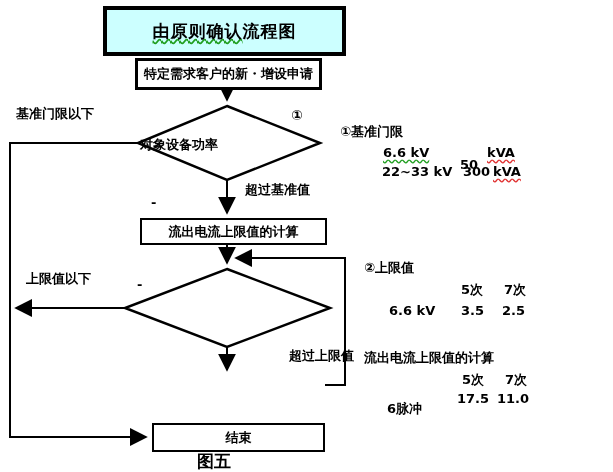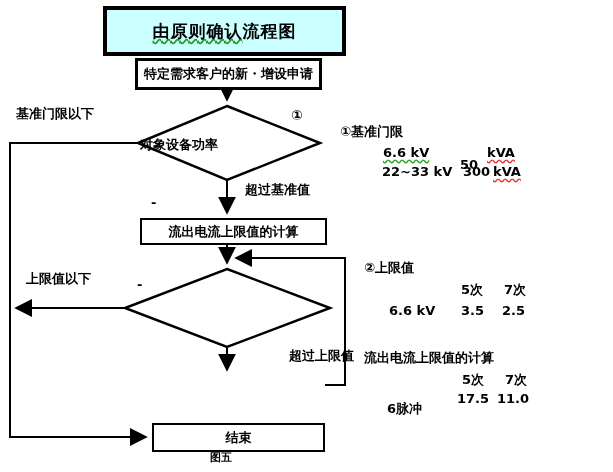--- a/index.html
+++ b/index.html
@@ -22,21 +22,21 @@
   #process1-box{left:140px;top:218px;width:187px;height:27px;}
   #process2-box{left:152px;top:375px;width:173px;height:30px;}
   #end-box{left:152px;top:423px;width:173px;height:29px;}
   .dlabel{
     position:absolute;z-index:3;font-size:13px;text-align:left;white-space:nowrap;
   }
   .flabel{position:absolute;z-index:3;font-size:13px;white-space:nowrap;}
   .note-text{position:absolute;z-index:3;font-size:13px;white-space:nowrap;}
   .wavy-green{text-decoration:underline;text-decoration-style:wavy;text-decoration-color:#1f9e1f;text-underline-offset:2px;}
   .wavy-red{text-decoration:underline;text-decoration-style:wavy;text-decoration-color:#e03030;text-underline-offset:2px;}
-  #caption{position:absolute;left:197px;top:450px;font-size:11px;z-index:3;margin-left:13px;}
+  #caption{position:absolute;left:197px;top:450px;font-size:17px;z-index:3;}
   .dash-mark{position:absolute;z-index:3;font-size:13px;color:#000;}
 </style>
 </head>
 <body>
 
 <div id="canvas">
 
   <svg id="connectors" width="613" height="472" viewBox="0 0 613 472">
     <defs>
       <marker id="arr" viewBox="0 0 10 10" refX="9" refY="5" markerWidth="9" markerHeight="9" orient="auto-start-reverse">

